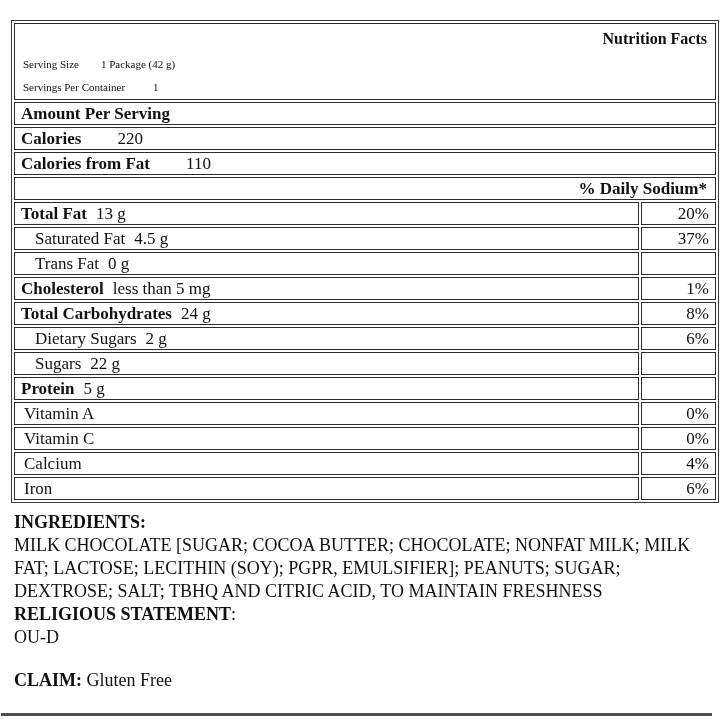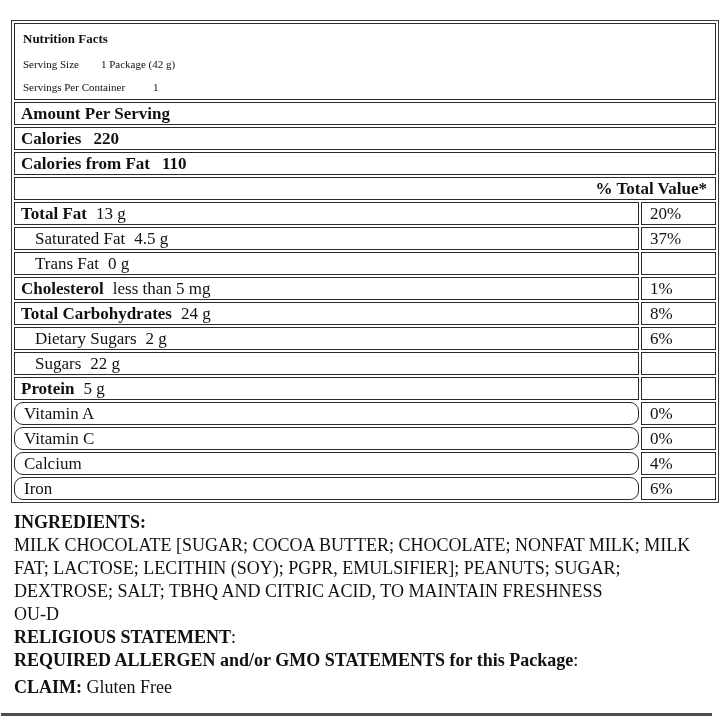--- a/index.html
+++ b/index.html
@@ -34,52 +34,52 @@
     white-space: nowrap;
     overflow: hidden;
     vertical-align: middle;
     background: #ffffff;
   }
   col.c-name { width: 625px; }
   col.c-dv   { width: 75px; }
 
   td.title-cell { height: 72px; padding: 0 8px; vertical-align: top; }
   .nf-title {
-    text-align: left;
+    text-align: right;
     font-weight: bold;
-    font-size: 13px;
+    font-size: 16px;
     line-height: 28px;
     padding-top: 1px;
   }
   .serving-line { font-size: 11px; line-height: 23px; }
   .gap-lg { display: inline-block; width: 22px; }
   .gap-md { display: inline-block; width: 28px; }
 
   td.section-bold { font-weight: bold; }
-  .val-plain { font-weight: bold; margin-left: 12px; }
+  .val-plain { font-weight: normal; margin-left: 36px; }
 
   td.dv-header { text-align: right; font-weight: bold; padding-right: 8px; }
 
   .row-name-bold { font-weight: bold; }
   .row-amount { font-weight: normal; margin-left: 9px; }
   td.indent-sub { padding-left: 20px; font-family: Liberation Serif, serif; }
-  td.indent-vit { padding-left: 9px; border-radius: 9px; }
-  td.dv-cell { padding-left: 8px; }
+  td.indent-vit { padding-left: 9px; }
+  td.dv-cell { padding-left: 8px; text-align: right; }
 
   .details {
     position: absolute;
     left: 14px;
     top: 511px;
     width: 702px;
     font-size: 18px;
     line-height: 23px;
   }
   .details .b { font-weight: bold; }
   .ingredients-text { white-space: normal; }
-  .claim-line { margin-top: 4px; }
+  .claim-line { margin-top: 20px; }
 
   .bottom-rule {
     position: absolute;
     left: 1px;
     top: 713px;
     width: 711px;
     height: 3px;
     background: #4d4d4d;
   }
 </style>
@@ -104,21 +104,21 @@
       <tr>
         <td colspan="2" class="section-bold">Amount Per Serving</td>
       </tr>
       <tr>
         <td colspan="2"><span class="row-name-bold">Calories</span><span class="val-plain">220</span></td>
       </tr>
       <tr>
         <td colspan="2"><span class="row-name-bold">Calories from Fat</span><span class="val-plain">110</span></td>
       </tr>
       <tr>
-        <td colspan="2" class="dv-header">% Total Value*</td>
+        <td colspan="2" class="dv-header">% Daily Sodium*</td>
       </tr>
 
     <tr>
       <td><span class="rn row-name-bold">Total Fat</span><span class="row-amount ra">13 g</span></td>
       <td class="dv-cell">20%</td>
     </tr>
 
     <tr>
       <td class="indent-sub"><span class="rn">Saturated Fat</span><span class="row-amount ra">4.5 g</span></td>
       <td class="dv-cell">37%</td>
@@ -173,21 +173,20 @@
     <tr>
       <td class="indent-vit"><span class="rn">Iron</span></td>
       <td class="dv-cell">6%</td>
     </tr>
   </tbody>
   </table>
 
   <div class="details">
     <div class="b">INGREDIENTS:</div>
     <div class="ingredients-text">MILK CHOCOLATE [SUGAR; COCOA BUTTER; CHOCOLATE; NONFAT MILK; MILK FAT; LACTOSE; LECITHIN (SOY); PGPR, EMULSIFIER]; PEANUTS; SUGAR; DEXTROSE; SALT; TBHQ AND CITRIC ACID, TO MAINTAIN FRESHNESS</div>
+    <div><span class="b">RELIGIOUS STATEMENT</span><span>:</span></div>
     <div>OU-D</div>
-    <div><span class="b">RELIGIOUS STATEMENT</span><span>:</span></div>
-    <div><span class="b">REQUIRED ALLERGEN and/or GMO STATEMENTS for this Package</span><span>:</span></div>
     <div class="claim-line"><span class="b">CLAIM:</span> <span>Gluten Free</span></div>
   </div>
 
   <div class="bottom-rule"></div>
 
 </div>
 
 </body></html>

